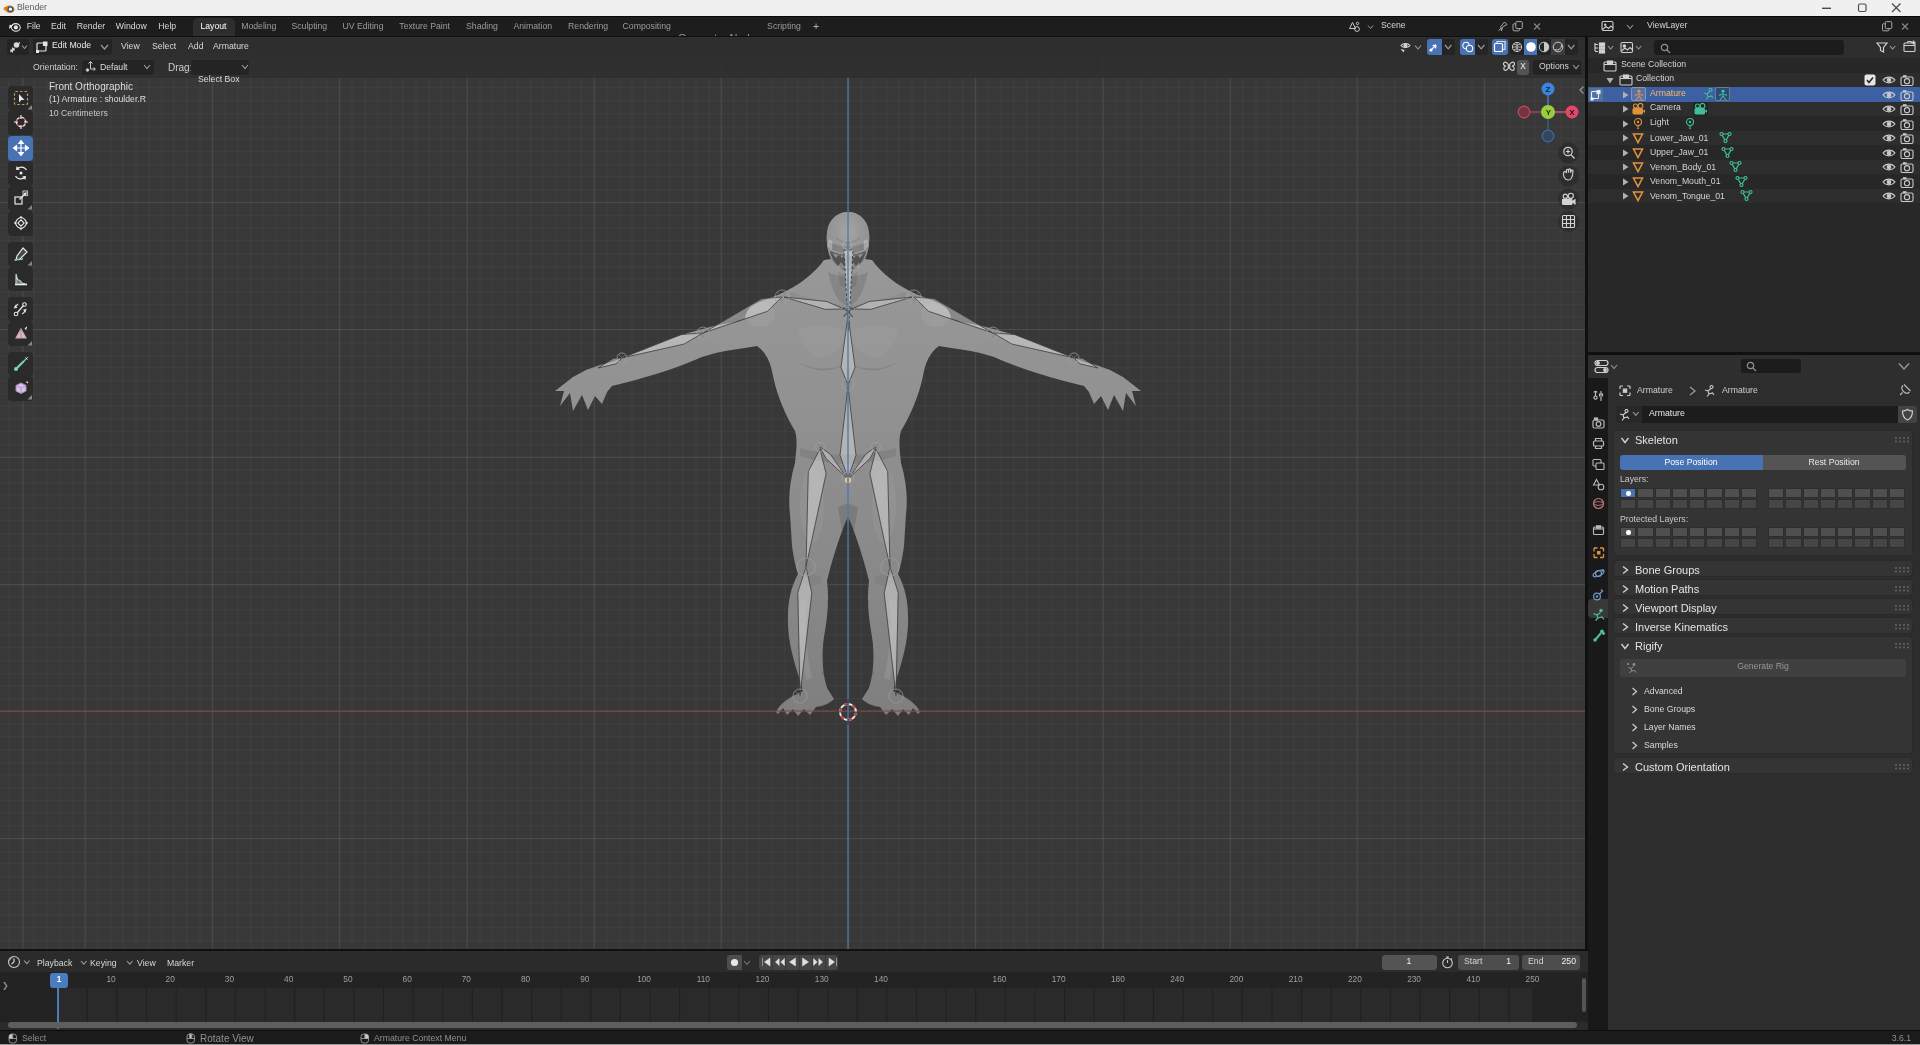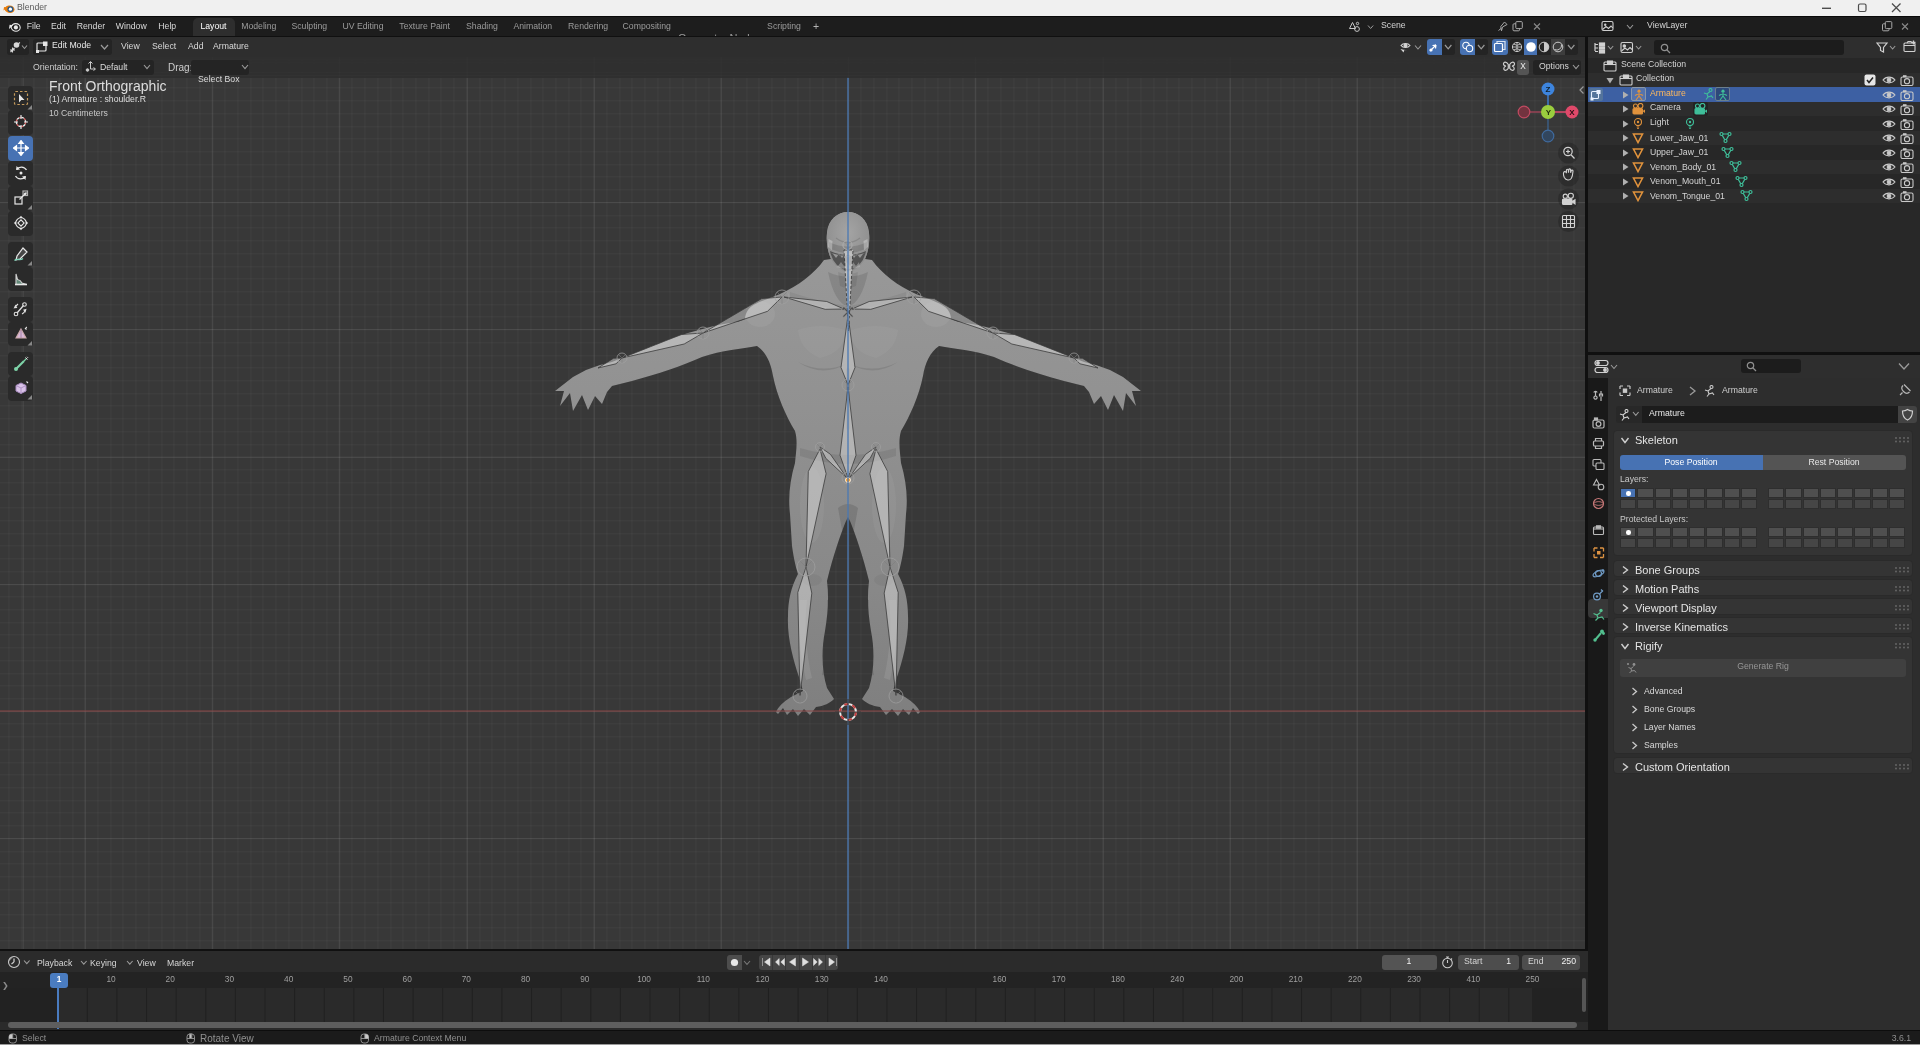--- a/index.html
+++ b/index.html
@@ -302,21 +302,21 @@
       <path d="M7.7 5.5 C9.5 2.5 12.5 2.5 12.5 5 C12.5 6.5 11 7 10 7 C11 7.3 12.2 8 12.2 9.5 C12.2 12 9.2 12 7.7 9.2 Z"></path>
     </g>
   </svg>
 <div style="position:absolute;left:1517px;top:59.5px;width:12px;height:15.5px;background:#545454;border-radius:3px;"></div>
 <div style="position:absolute;left:1523px;top:61px;font-size:8.3px;line-height:11.3px;color:#f0f0f0;font-weight:normal;letter-spacing:0;white-space:nowrap;transform:translateX(-50%);">X</div>
 <div style="position:absolute;left:1533px;top:59.5px;width:48px;height:15.5px;background:#232323;border-radius:3px;"></div>
 <div style="position:absolute;left:1539px;top:61px;font-size:8.7px;line-height:11.7px;color:#d5d5d5;font-weight:normal;letter-spacing:0;white-space:nowrap;">Options</div>
 <svg style="position:absolute;left:1572px;top:64px;" width="8" height="7" viewBox="0 0 8 7">
     <path d="M1 1 l3 3.6 3-3.6" stroke="#9a9a9a" fill="none" stroke-width="1.1"></path>
   </svg>
-<div style="position:absolute;left:49px;top:81px;font-size:14px;line-height:11.7px;color:#dedede;font-weight:normal;letter-spacing:0;white-space:nowrap;">Front Orthographic</div>
+<div style="position:absolute;left:49px;top:81px;font-size:10px;line-height:11.7px;color:#dedede;font-weight:normal;letter-spacing:0;white-space:nowrap;">Front Orthographic</div>
 <div style="position:absolute;left:49px;top:94px;font-size:8.7px;line-height:11.7px;color:#dedede;font-weight:normal;letter-spacing:0;white-space:nowrap;">(1) Armature : shoulder.R</div>
 <div style="position:absolute;left:49px;top:108px;font-size:8.7px;line-height:11.7px;color:#c8c8c8;font-weight:normal;letter-spacing:0;white-space:nowrap;">10 Centimeters</div>
 <div style="position:absolute;left:8px;top:85.5px;width:25px;height:24.5px;background:rgba(41,41,41,0.95);border-radius:4px;"></div>
 <svg style="position:absolute;left:12.5px;top:89.5px;" width="16" height="16" viewBox="0 0 16 16">
     <g stroke="#e0e0e0" fill="none" stroke-width="1.1">
       <rect x="1.5" y="1.5" width="13" height="13" rx="1" stroke="#c49a5c" stroke-dasharray="2.5,2" stroke-width="1.2"></rect>
       <path d="M6 4 L6 12.5 L8.3 10 L11.5 10 Z" fill="#e8e8e8" stroke="none"></path>
     </g>
   </svg>
 <svg style="position:absolute;left:8px;top:85.5px;" width="25" height="24.5" viewBox="0 0 25 24.5">

